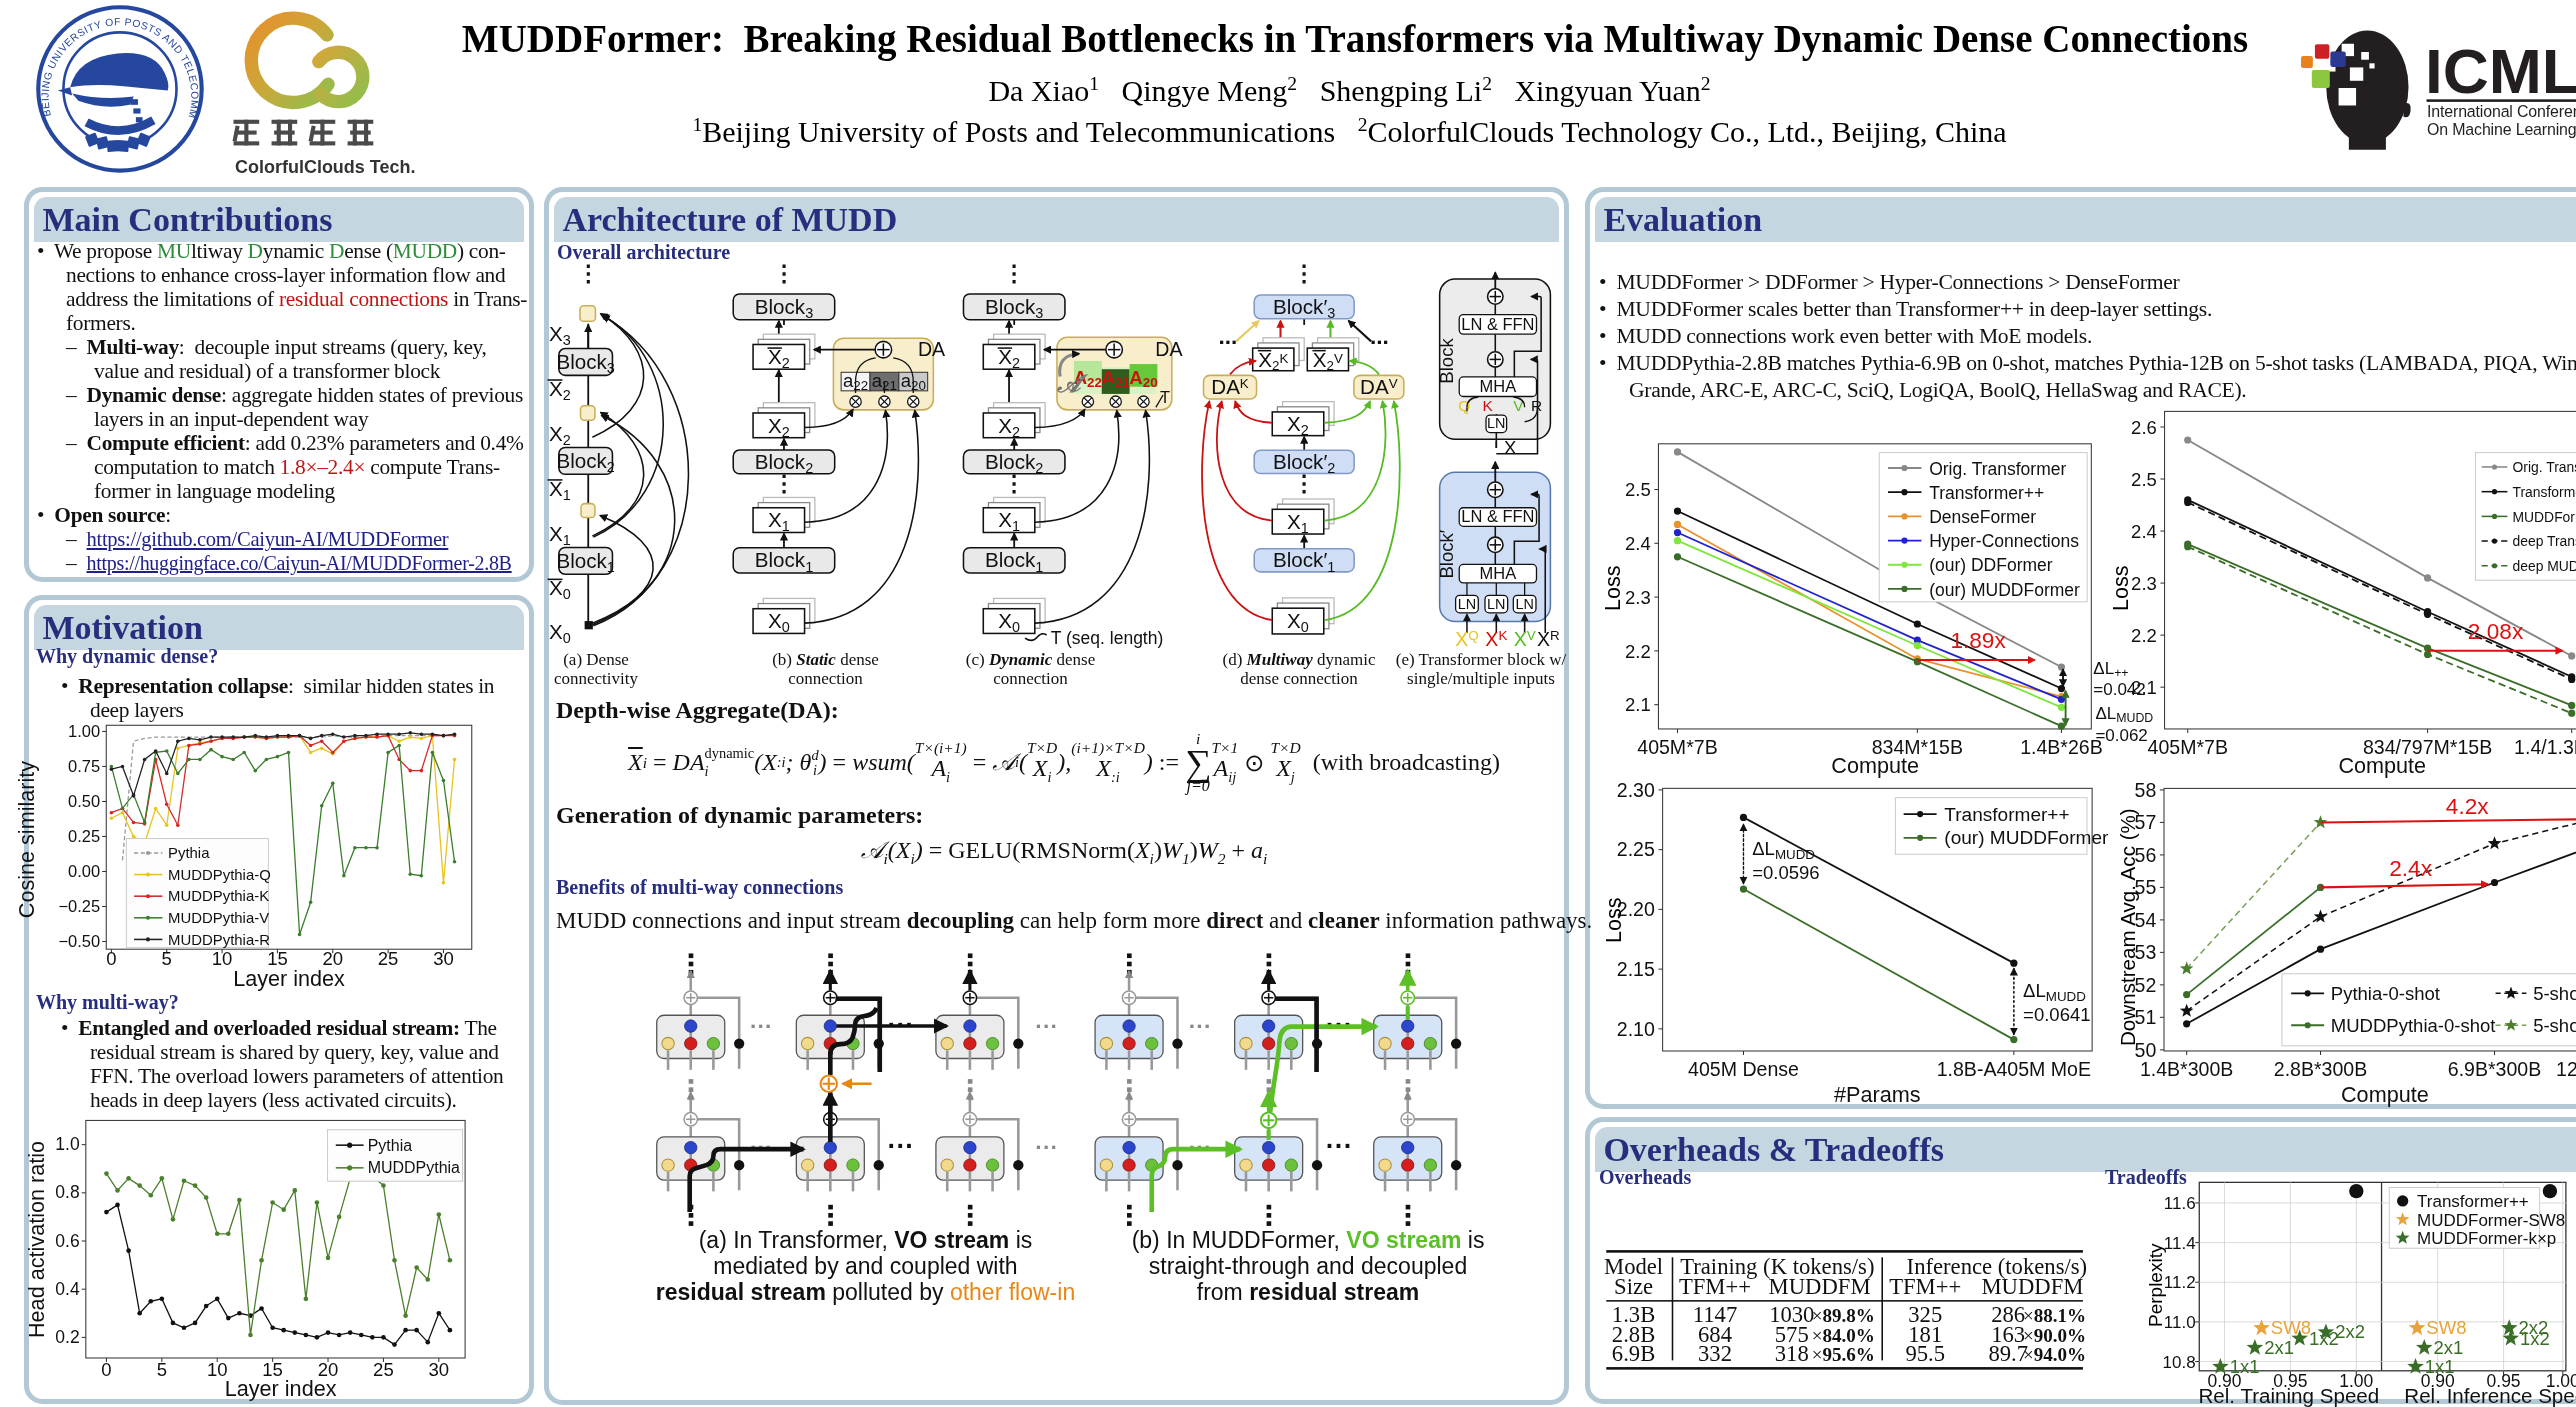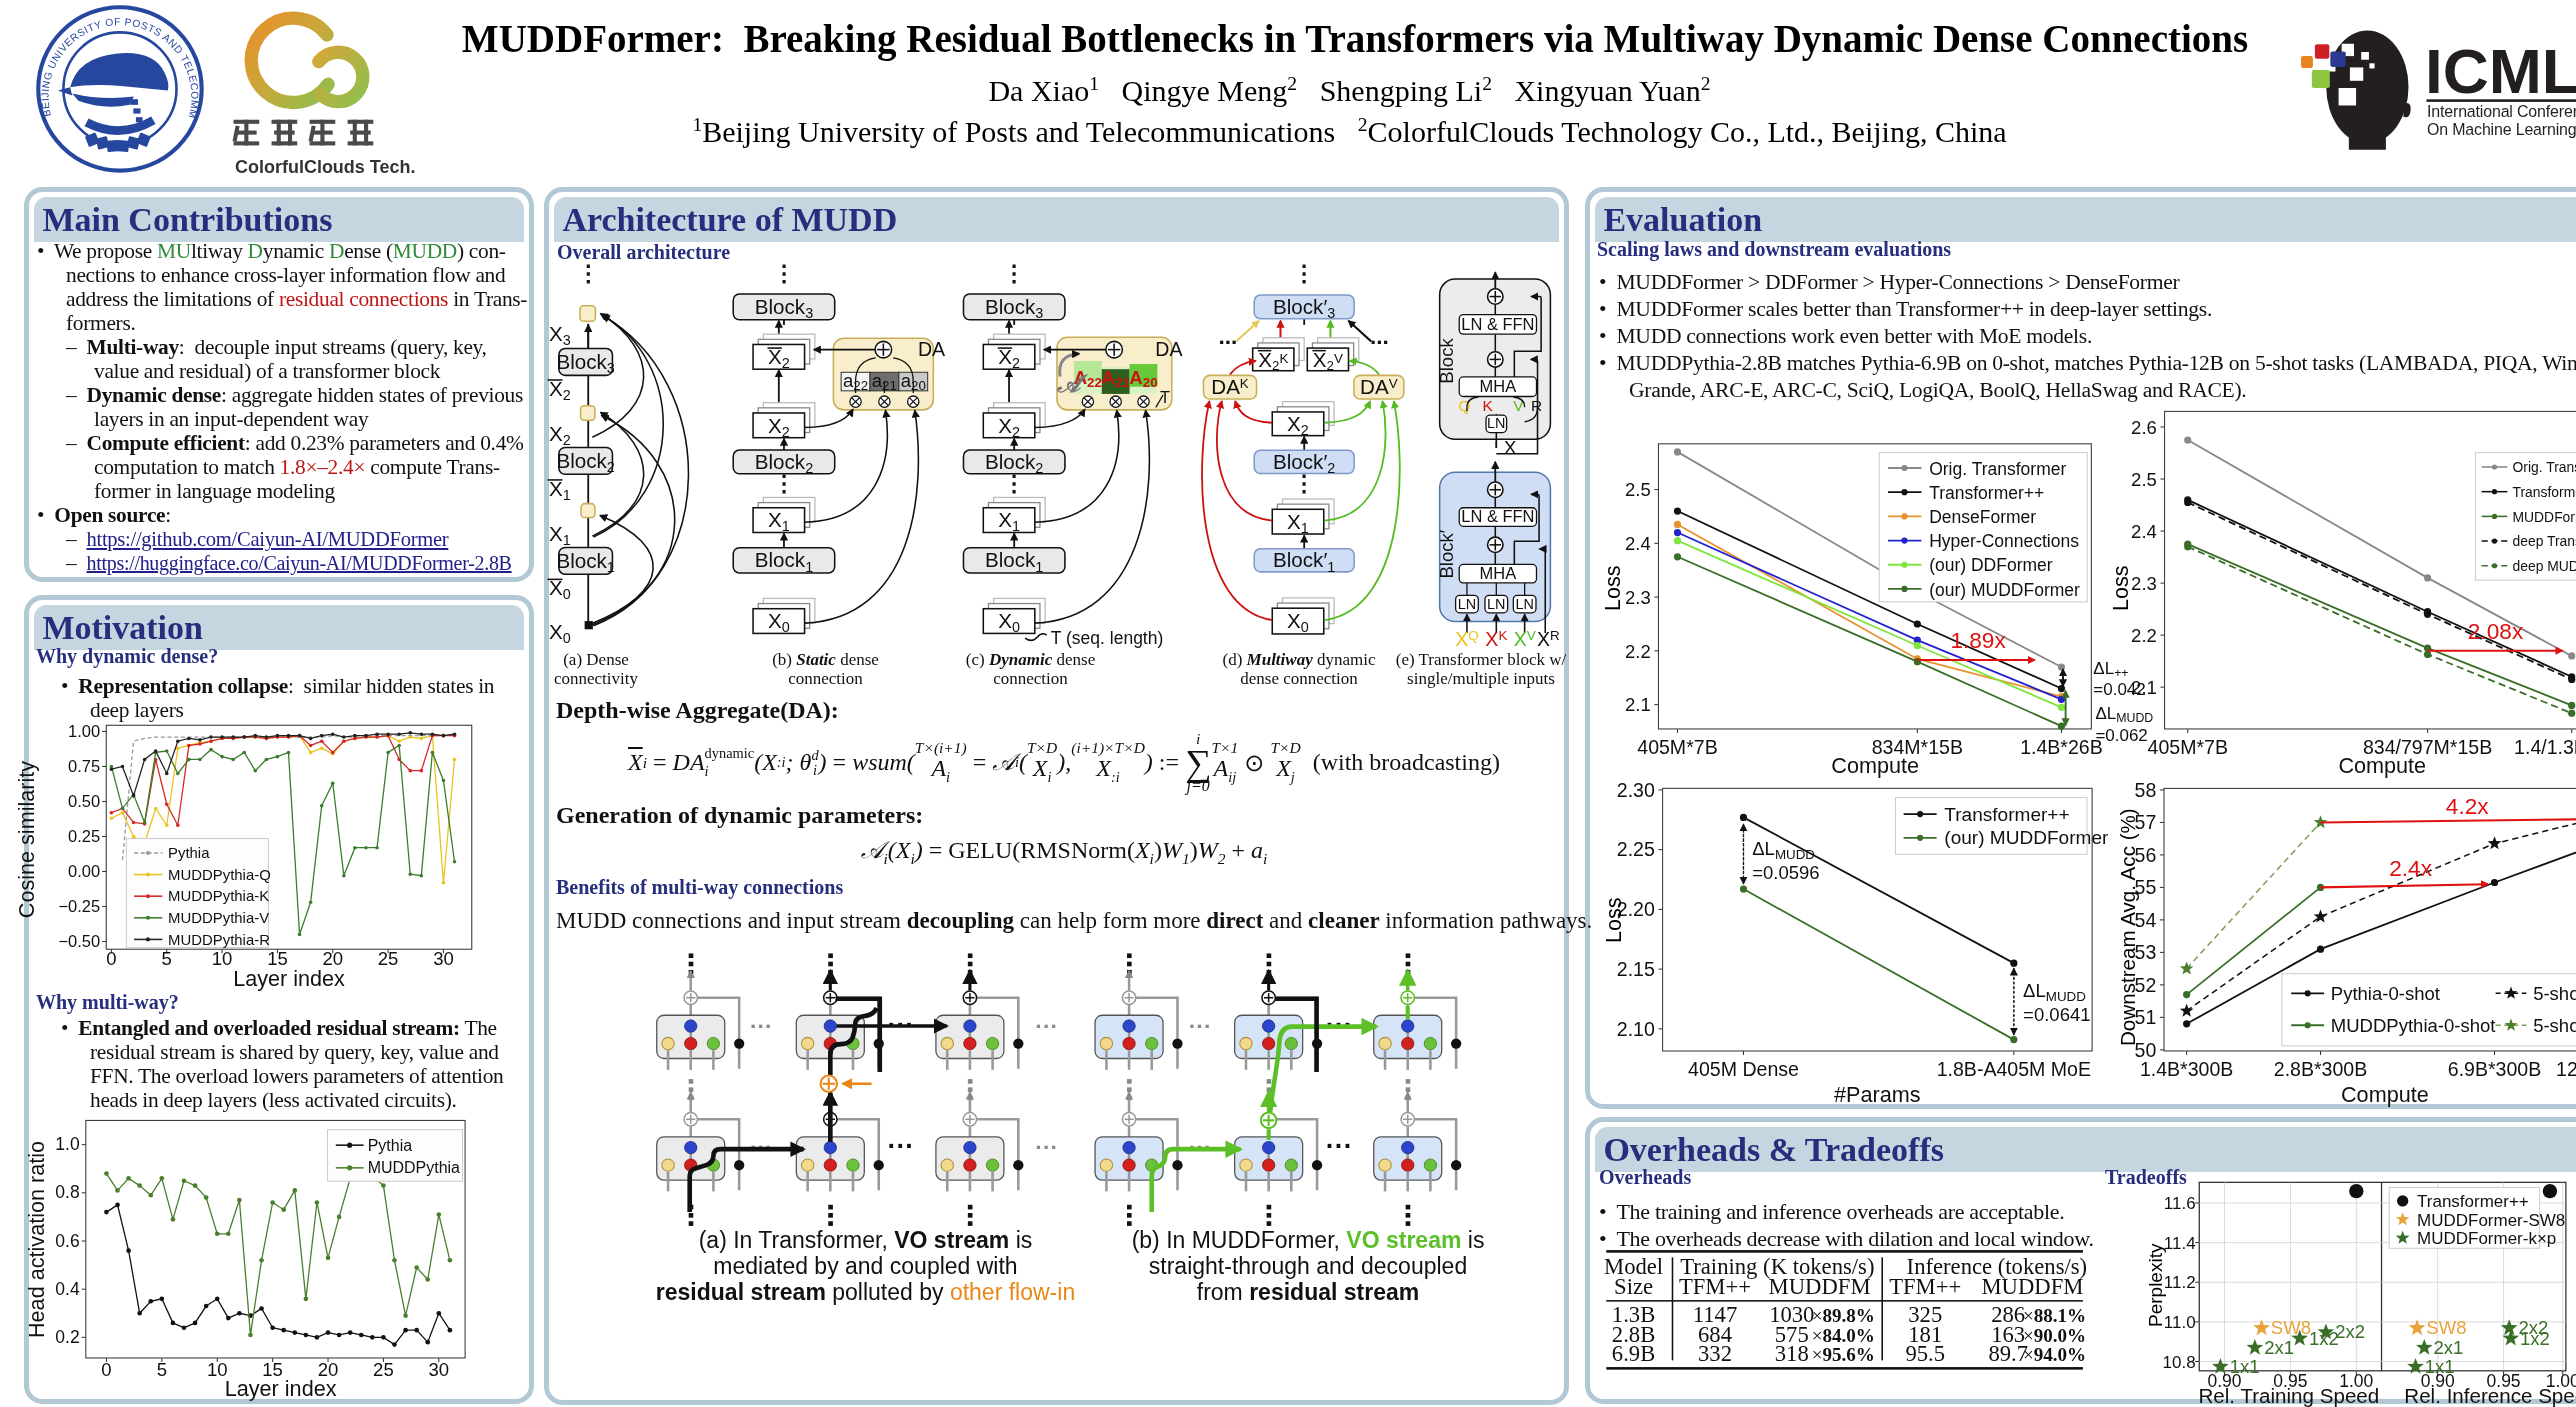--- a/index.html
+++ b/index.html
@@ -1079,21 +1079,20 @@
       <line x1="2463" y1="2212" x2="2463" y2="2192" stroke="#5cbf25" stroke-width="8"></line>
       <circle cx="2463.0" cy="2174.0" r="15" fill="#fff" stroke="#5cbf25" stroke-width="4"></circle>
       <line x1="2452.0" y1="2174.0" x2="2474.0" y2="2174.0" stroke="#5cbf25" stroke-width="4"></line>
       <line x1="2463.0" y1="2163.0" x2="2463.0" y2="2185.0" stroke="#5cbf25" stroke-width="4"></line>
       <path d="M 2466 2158 C 2472 2100 2482 2060 2484 2020 Q 2486 1994 2506 1992 H 2672" stroke="#5cbf25" stroke-width="9" fill="none" marker-end="url(#bg)"></path>
       <line x1="2733" y1="1978" x2="2733" y2="1952" stroke="#5cbf25" stroke-width="8"></line>
       <path d="M 2476 1938 H 2556 V 2080" stroke="#111" stroke-width="9" fill="none"></path>
     </svg>
 <div class="cap2" style="left:608px;top:1227px;width:515px;">(a) In Transformer, <b>VO stream</b> is<br>mediated by and coupled with<br><b>residual stream</b> polluted by <span class="o">other flow-in</span></div>
 <div class="cap2" style="left:1066px;top:1227px;width:484px;">(b) In MUDDFormer, <b class="g" style="color:#5bbf2a">VO stream</b> is<br>straight-through and decoupled<br>from <b>residual stream</b></div>
-<div class="sub" style="left:1597px;top:238px;">Scaling laws and downstream evaluations</div>
 <div class="body44" style="left:1599px;top:269px;font-size:21.6px;">
       <div>•&nbsp; MUDDFormer &gt; DDFormer &gt; Hyper-Connections &gt; DenseFormer</div>
       <div>•&nbsp; MUDDFormer scales better than Transformer++ in deep-layer settings.</div>
       <div>•&nbsp; MUDD connections work even better with MoE models.</div>
       <div>•&nbsp; MUDDPythia-2.8B matches Pythia-6.9B on 0-shot, matches Pythia-12B on 5-shot tasks (LAMBADA, PIQA, Wino-</div>
       <div style="margin-left:30px">Grande, ARC-E, ARC-C, SciQ, LogiQA, BoolQ, HellaSwag and RACE).</div>
     </div>
 <svg class="abs" style="left:1607px;top:433px" width="562" height="350" viewBox="3120 840 1090 680">
       <rect x="3219" y="861" width="841" height="554" fill="#fff" stroke="#333" stroke-width="2"></rect>
       <line x1="3211" y1="949.8" x2="3219" y2="949.8" stroke="#333" stroke-width="2"></line>
@@ -1355,24 +1354,20 @@
       <line x1="4845" y1="1928" x2="4905" y2="1928" stroke="#111" stroke-width="3" stroke-dasharray="10,7"></line>
       <polygon points="4875.0,1915.0 4878.2,1923.6 4887.4,1924.0 4880.2,1929.7 4882.6,1938.5 4875.0,1933.5 4867.4,1938.5 4869.8,1929.7 4862.6,1924.0 4871.8,1923.6" fill="#111"></polygon>
       <text x="4918.0" y="1941.0" font-size="36" fill="#111" text-anchor="start" font-family="Liberation Sans" font-weight="normal" font-style="normal">5-shot</text>
       <line x1="4845" y1="1990" x2="4905" y2="1990" stroke="#7aa05c" stroke-width="3" stroke-dasharray="10,7"></line>
       <polygon points="4875.0,1977.0 4878.2,1985.6 4887.4,1986.0 4880.2,1991.7 4882.6,2000.5 4875.0,1995.5 4867.4,2000.5 4869.8,1991.7 4862.6,1986.0 4871.8,1985.6" fill="#4a7f2c"></polygon>
       <text x="4918.0" y="2003.0" font-size="36" fill="#111" text-anchor="start" font-family="Liberation Sans" font-weight="normal" font-style="normal">5-shot</text>
       <text x="4630.0" y="2140.0" font-size="42" fill="#111" text-anchor="middle" font-family="Liberation Sans" font-weight="normal" font-style="normal">Compute</text>
     </svg>
 <div class="abs sans" style="left:2116px;top:1046px;font-size:20.6px;transform:rotate(-90deg);transform-origin:left top;">Downstream Avg. Acc (%)</div>
 <div class="sub" style="left:1599px;top:1166px;">Overheads</div>
-<div class="body44" style="left:1599px;top:1198px;">
-      <div>•&nbsp; The training and inference overheads are acceptable.</div>
-      <div>•&nbsp; The overheads decrease with dilation and local window.</div>
-    </div>
 <svg class="abs" style="left:1597px;top:1247px" width="505" height="134" viewBox="3100 2420 980 260">
       <rect x="3118" y="2426" width="925" height="5" fill="#111"></rect>
       <rect x="3118" y="2523" width="925" height="3" fill="#111"></rect>
       <rect x="3118" y="2653" width="925" height="5" fill="#111"></rect>
       <rect x="3245" y="2440" width="3" height="200" fill="#111"></rect>
       <rect x="3652" y="2440" width="3" height="200" fill="#111"></rect>
       <text x="3171.0" y="2472.0" font-size="44" fill="#111" text-anchor="middle" font-family="Liberation Serif" font-weight="normal" font-style="normal">Model</text>
       <text x="3171.0" y="2512.0" font-size="44" fill="#111" text-anchor="middle" font-family="Liberation Serif" font-weight="normal" font-style="normal">Size</text>
       <text x="3450.0" y="2472.0" font-size="44" fill="#111" text-anchor="middle" font-family="Liberation Serif" font-weight="normal" font-style="normal">Training (K tokens/s)</text>
       <text x="3329.0" y="2512.0" font-size="44" fill="#111" text-anchor="middle" font-family="Liberation Serif" font-weight="normal" font-style="normal">TFM++</text>

